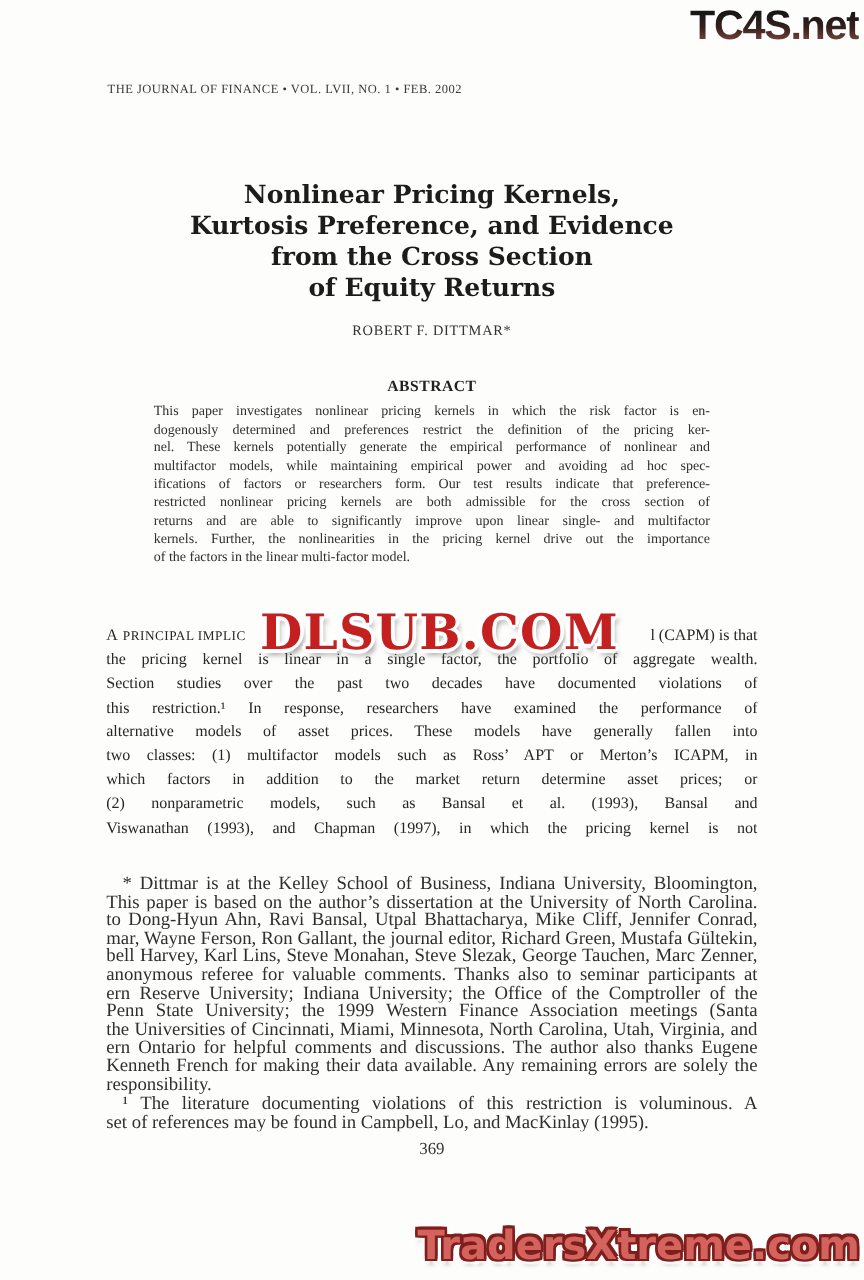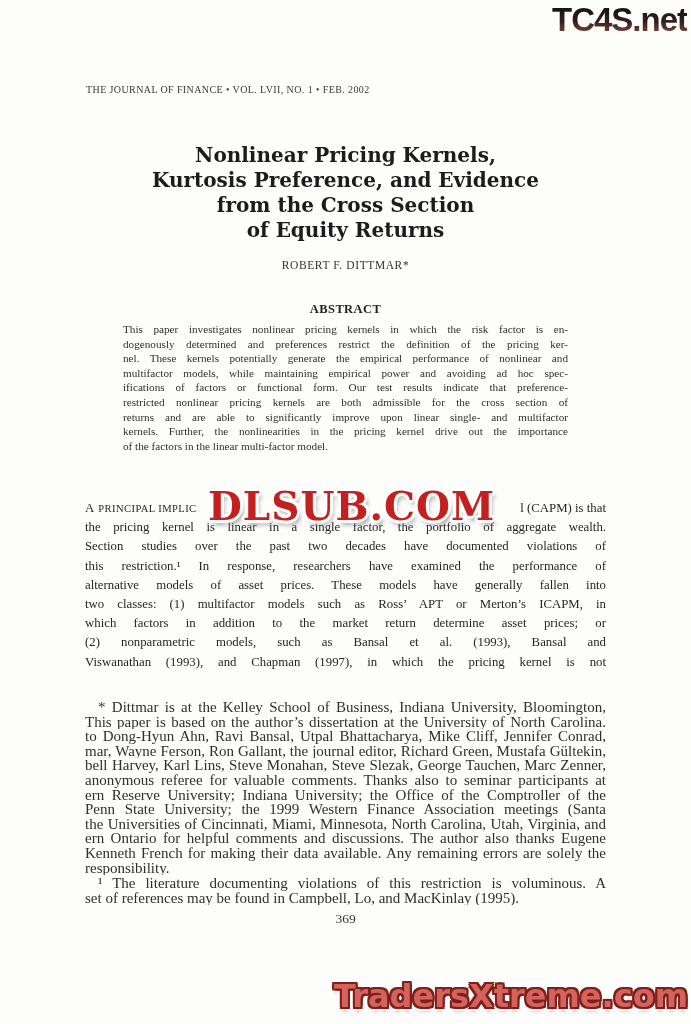--- a/index.html
+++ b/index.html
@@ -5,21 +5,21 @@
   html,body{margin:0;padding:0;}
   body{
     width:691px;height:1024px;position:relative;overflow:hidden;
     background:#fdfdfc;
     font-family:"Liberation Serif", serif;
     color:#2d2d2d;
   }
   .page{position:absolute;inset:0;}
 
   .journal-header{
-    position:absolute;left:86px;top:84px;
+    position:absolute;left:86px;top:66px;
     font-size:10px;letter-spacing:0.4px;color:#3a3a3a;
     white-space:nowrap;
   }
 
   .title-block{
     position:absolute;left:85px;top:143px;width:521px;
     text-align:center;
     font-family:"DejaVu Serif", serif;
     font-weight:bold;color:#1c1c1c;
   }
@@ -122,21 +122,21 @@
 
   <div class="author-line">ROBERT F. DITTMAR*</div>
 
   <div class="abstract-heading">ABSTRACT</div>
 
   <div class="abstract-block">
       <div class="tline">This paper investigates nonlinear pricing kernels in which the risk factor is en-</div>
       <div class="tline">dogenously determined and preferences restrict the definition of the pricing ker-</div>
       <div class="tline">nel. These kernels potentially generate the empirical performance of nonlinear and</div>
       <div class="tline">multifactor models, while maintaining empirical power and avoiding ad hoc spec-</div>
-      <div class="tline">ifications of factors or functional form. Our test results indicate that preference-</div>
+      <div class="tline">ifications of factors or researchers form. Our test results indicate that preference-</div>
       <div class="tline">restricted nonlinear pricing kernels are both admissible for the cross section of</div>
       <div class="tline">returns and are able to significantly improve upon linear single- and multifactor</div>
       <div class="tline">kernels. Further, the nonlinearities in the pricing kernel drive out the importance</div>
       <div class="tline">of the factors in the linear multi-factor model.</div>
     </div>
 
   <div class="body-block">
     <div class="first-line">
       <span>
         <span>A</span><span class="sc-caps">PRINCIPAL IMPLIC</span>

